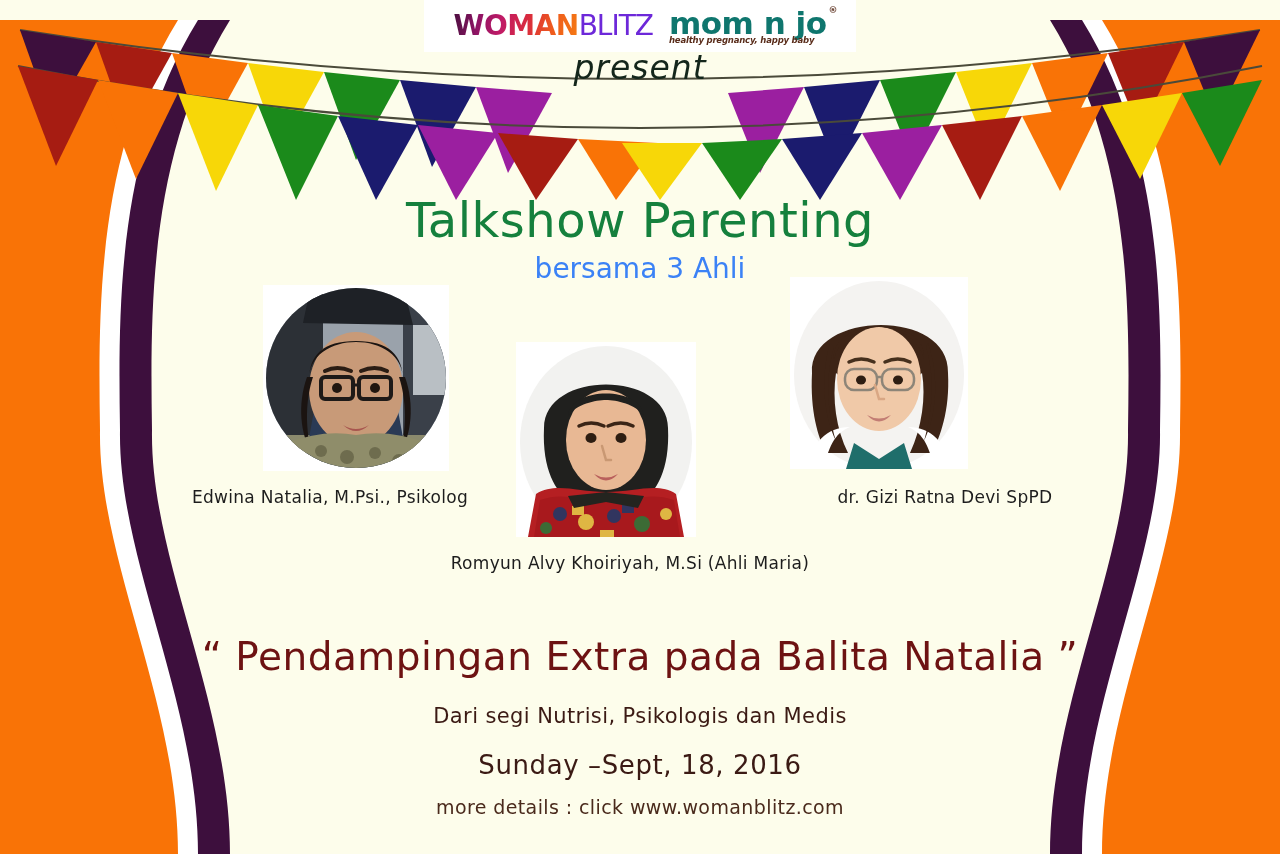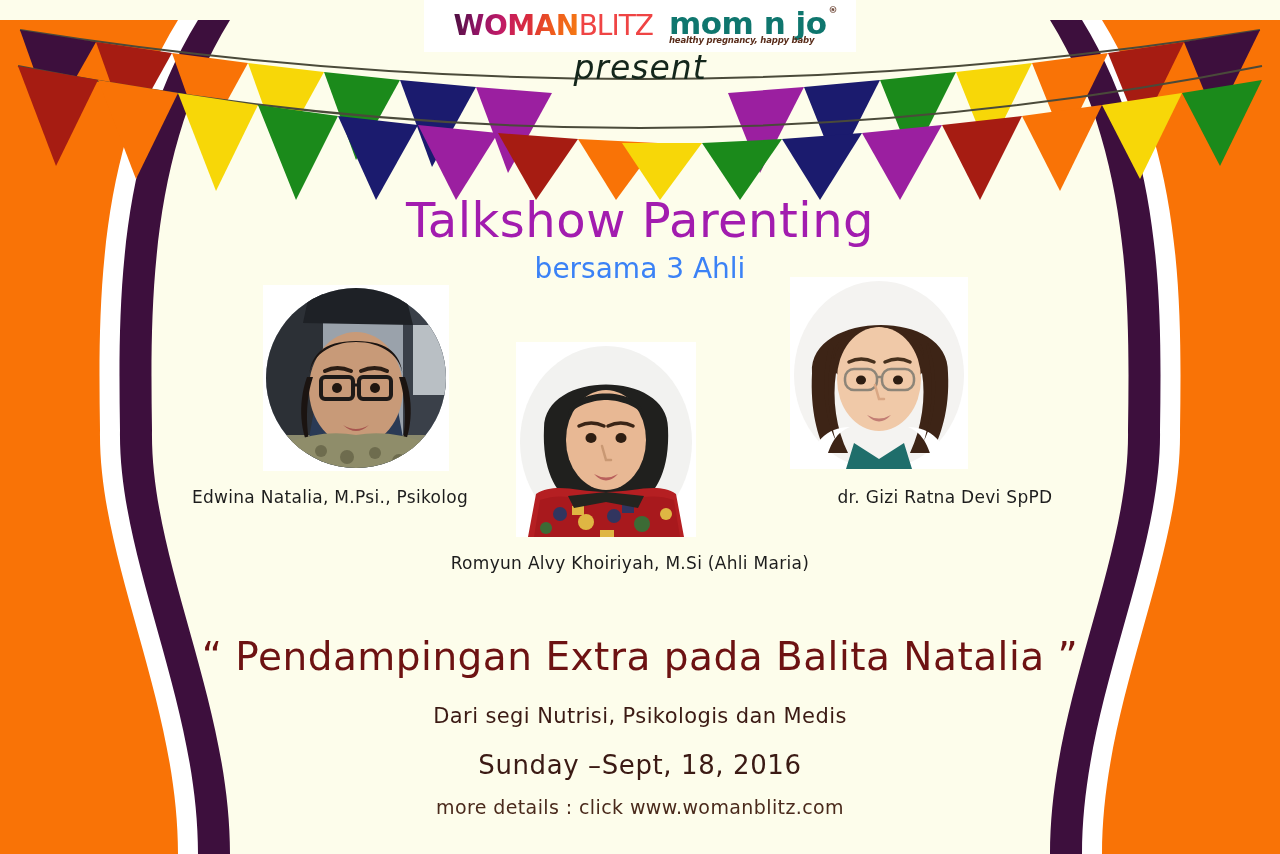--- a/index.html
+++ b/index.html
@@ -40,21 +40,21 @@
     font-family: "DejaVu Sans", sans-serif;
     font-size: 28px; font-weight: 700; letter-spacing: -0.5px;
     line-height: 1; white-space: nowrap;
   }
   .wb-woman {
     background: linear-gradient(100deg,#4b1040 0%,#8e1464 20%,#c01a66 38%,#d92b3e 58%,#ef5b1d 78%,#f57c12 100%);
     -webkit-background-clip: text; background-clip: text;
     color: transparent; -webkit-text-fill-color: transparent;
     font-weight: 800;
   }
-  .wb-blitz { color: #ef4444; font-weight: 400; letter-spacing: -1px; }
+  .wb-blitz { color: #6d28d9; font-weight: 400; letter-spacing: -1px; }
 
   .mnj-logo { position: relative; line-height: 1; text-align: left; }
   .mnj-main {
     font-family: "DejaVu Sans", sans-serif;
     font-weight: 800; font-size: 31px; color: #0f766e;
     letter-spacing: -0.5px; white-space: nowrap;
   }
   .mnj-reg {
     position: absolute; top: -2px; right: -11px;
     font-size: 9px; color: #5a2d1b; font-weight: 700;
@@ -70,21 +70,21 @@
     position: absolute; top: 48px; left: 50%; transform: translateX(-50%);
     font-family: "DejaVu Sans", sans-serif;
     font-style: italic; font-size: 33px; color: #14261b;
     letter-spacing: 1px; z-index: 7; white-space: nowrap;
   }
 
   
   .title {
     position: absolute; top: 192px; width: 100%; text-align: center;
     font-family: "DejaVu Sans", sans-serif;
-    font-size: 48px; color: #a21caf; font-weight: 400;
+    font-size: 48px; color: #15803d; font-weight: 400;
     letter-spacing: 0.5px; z-index: 4;
   }
   .subtitle {
     position: absolute; top: 252px; width: 100%; text-align: center;
     font-family: "DejaVu Sans", sans-serif;
     font-size: 28px; color: #3b82f6; font-weight: 400; z-index: 4;
   }
 
   
   .speaker { position: absolute; z-index: 5; }

